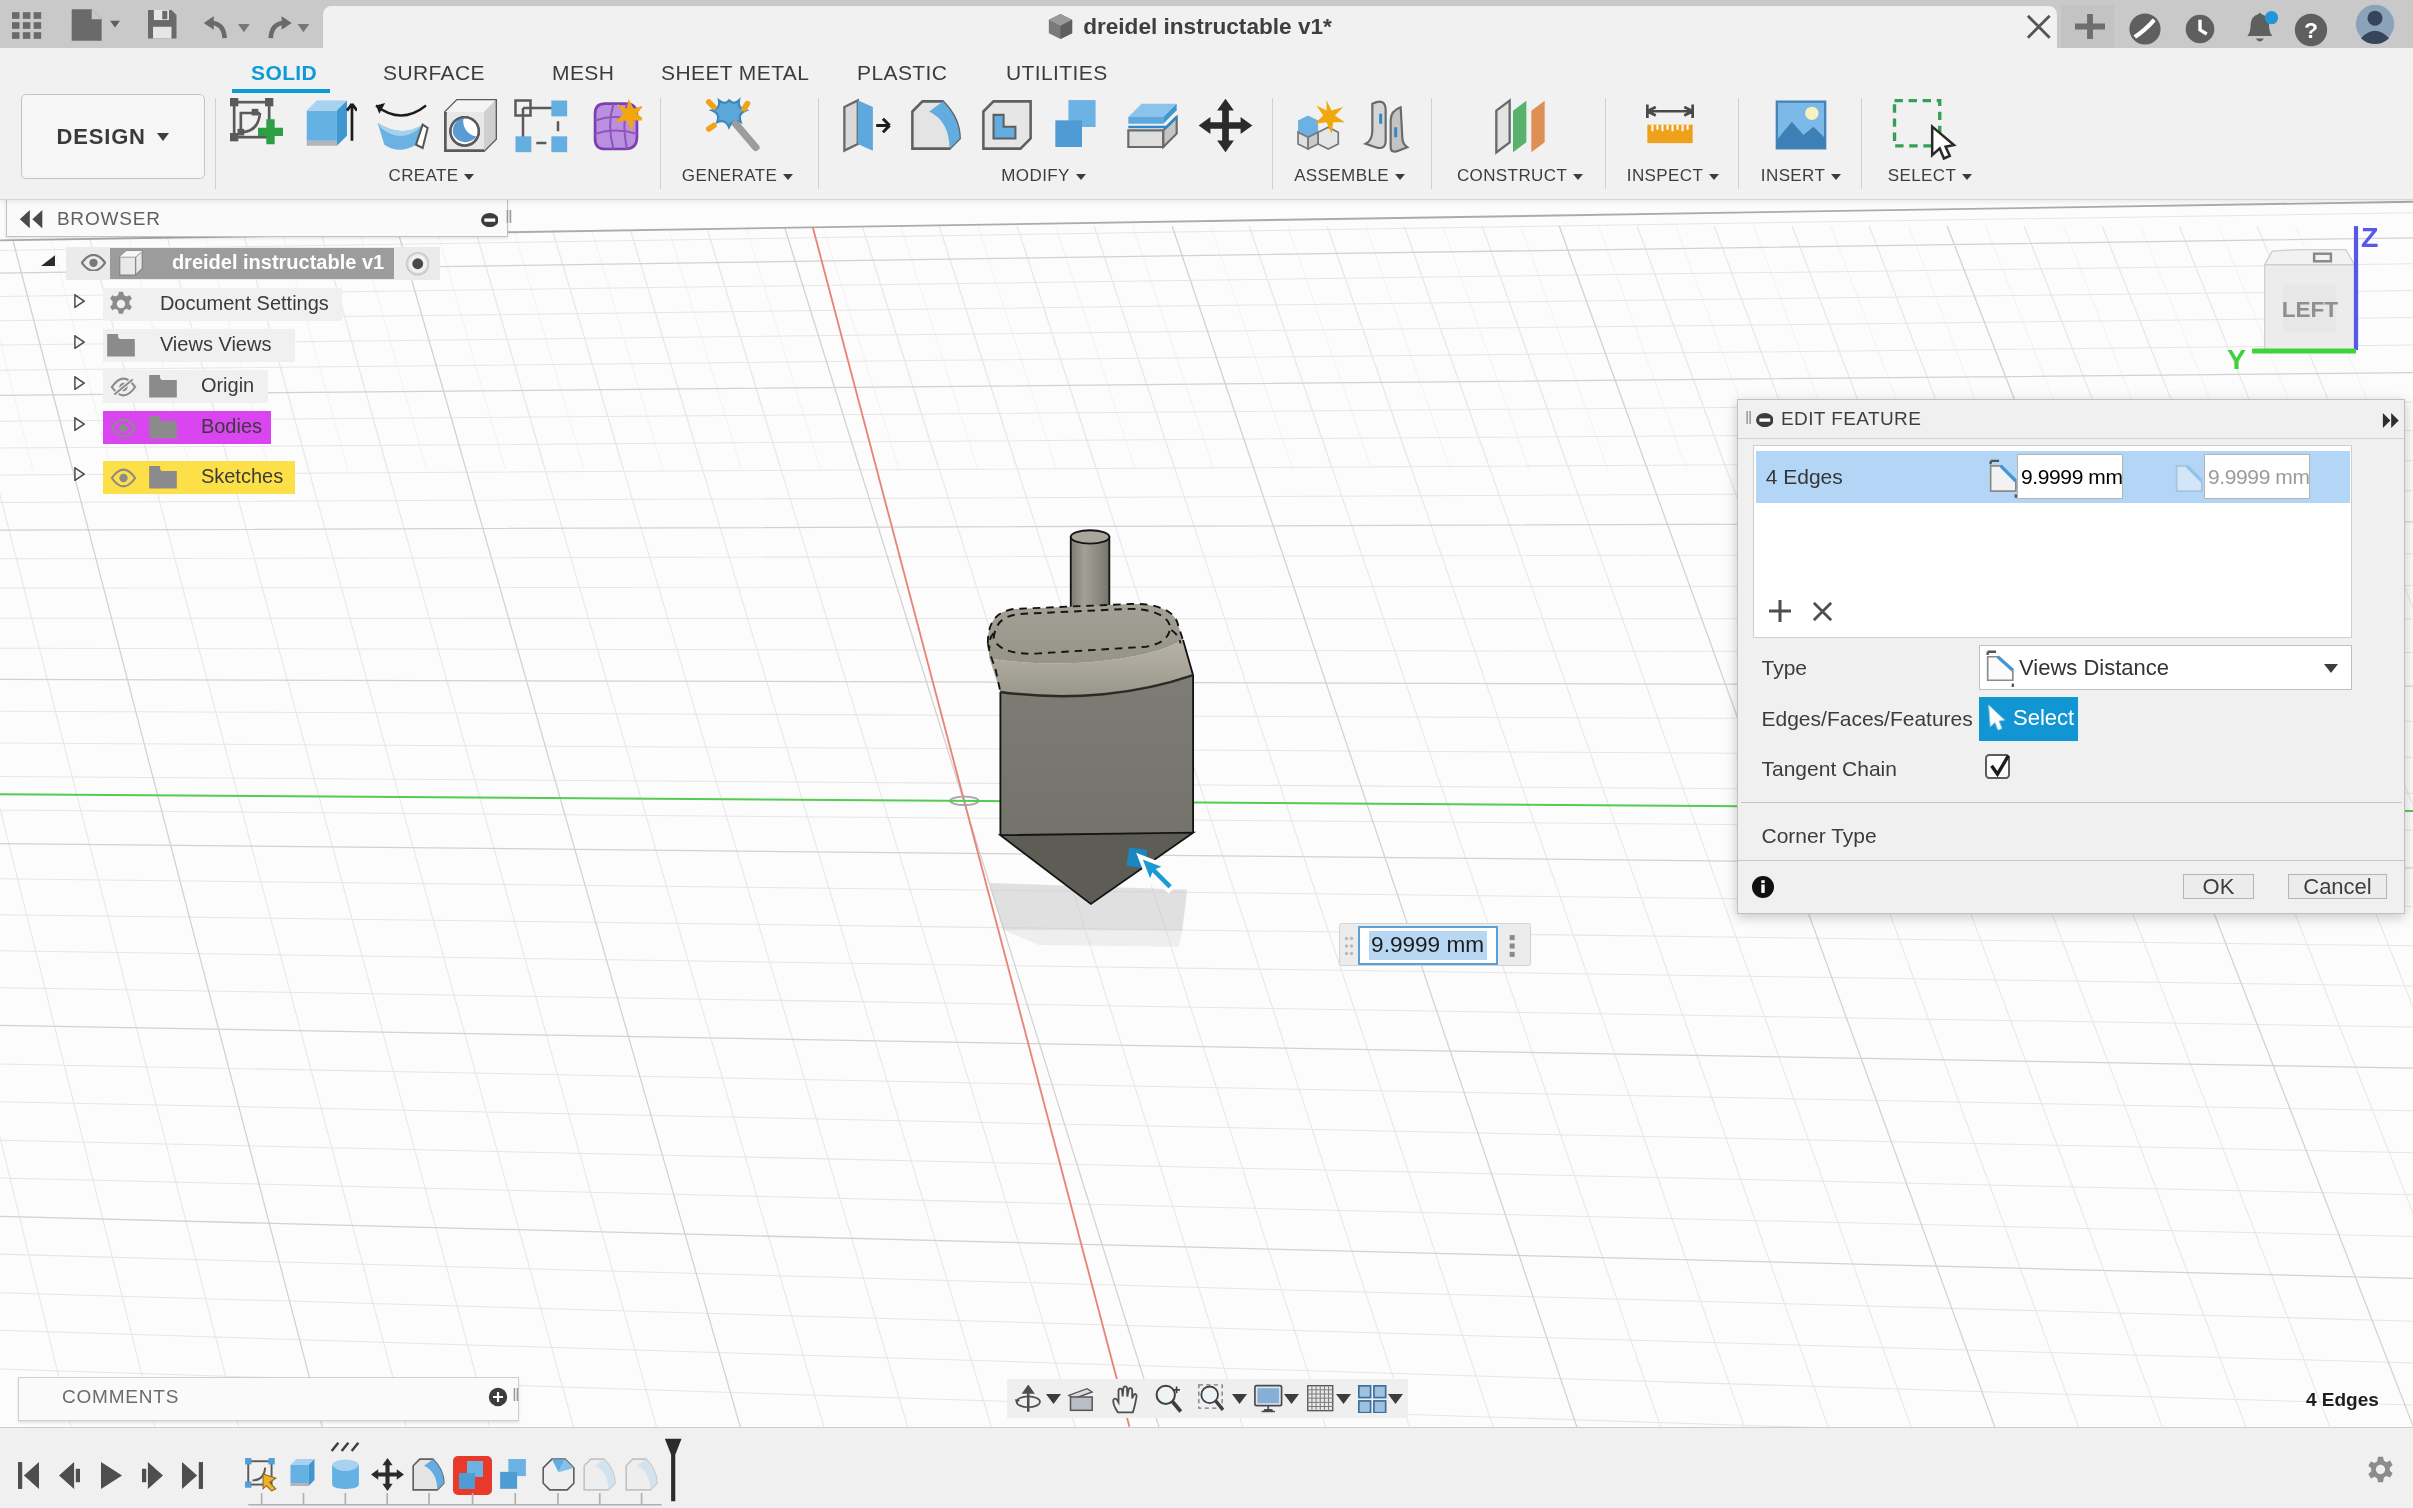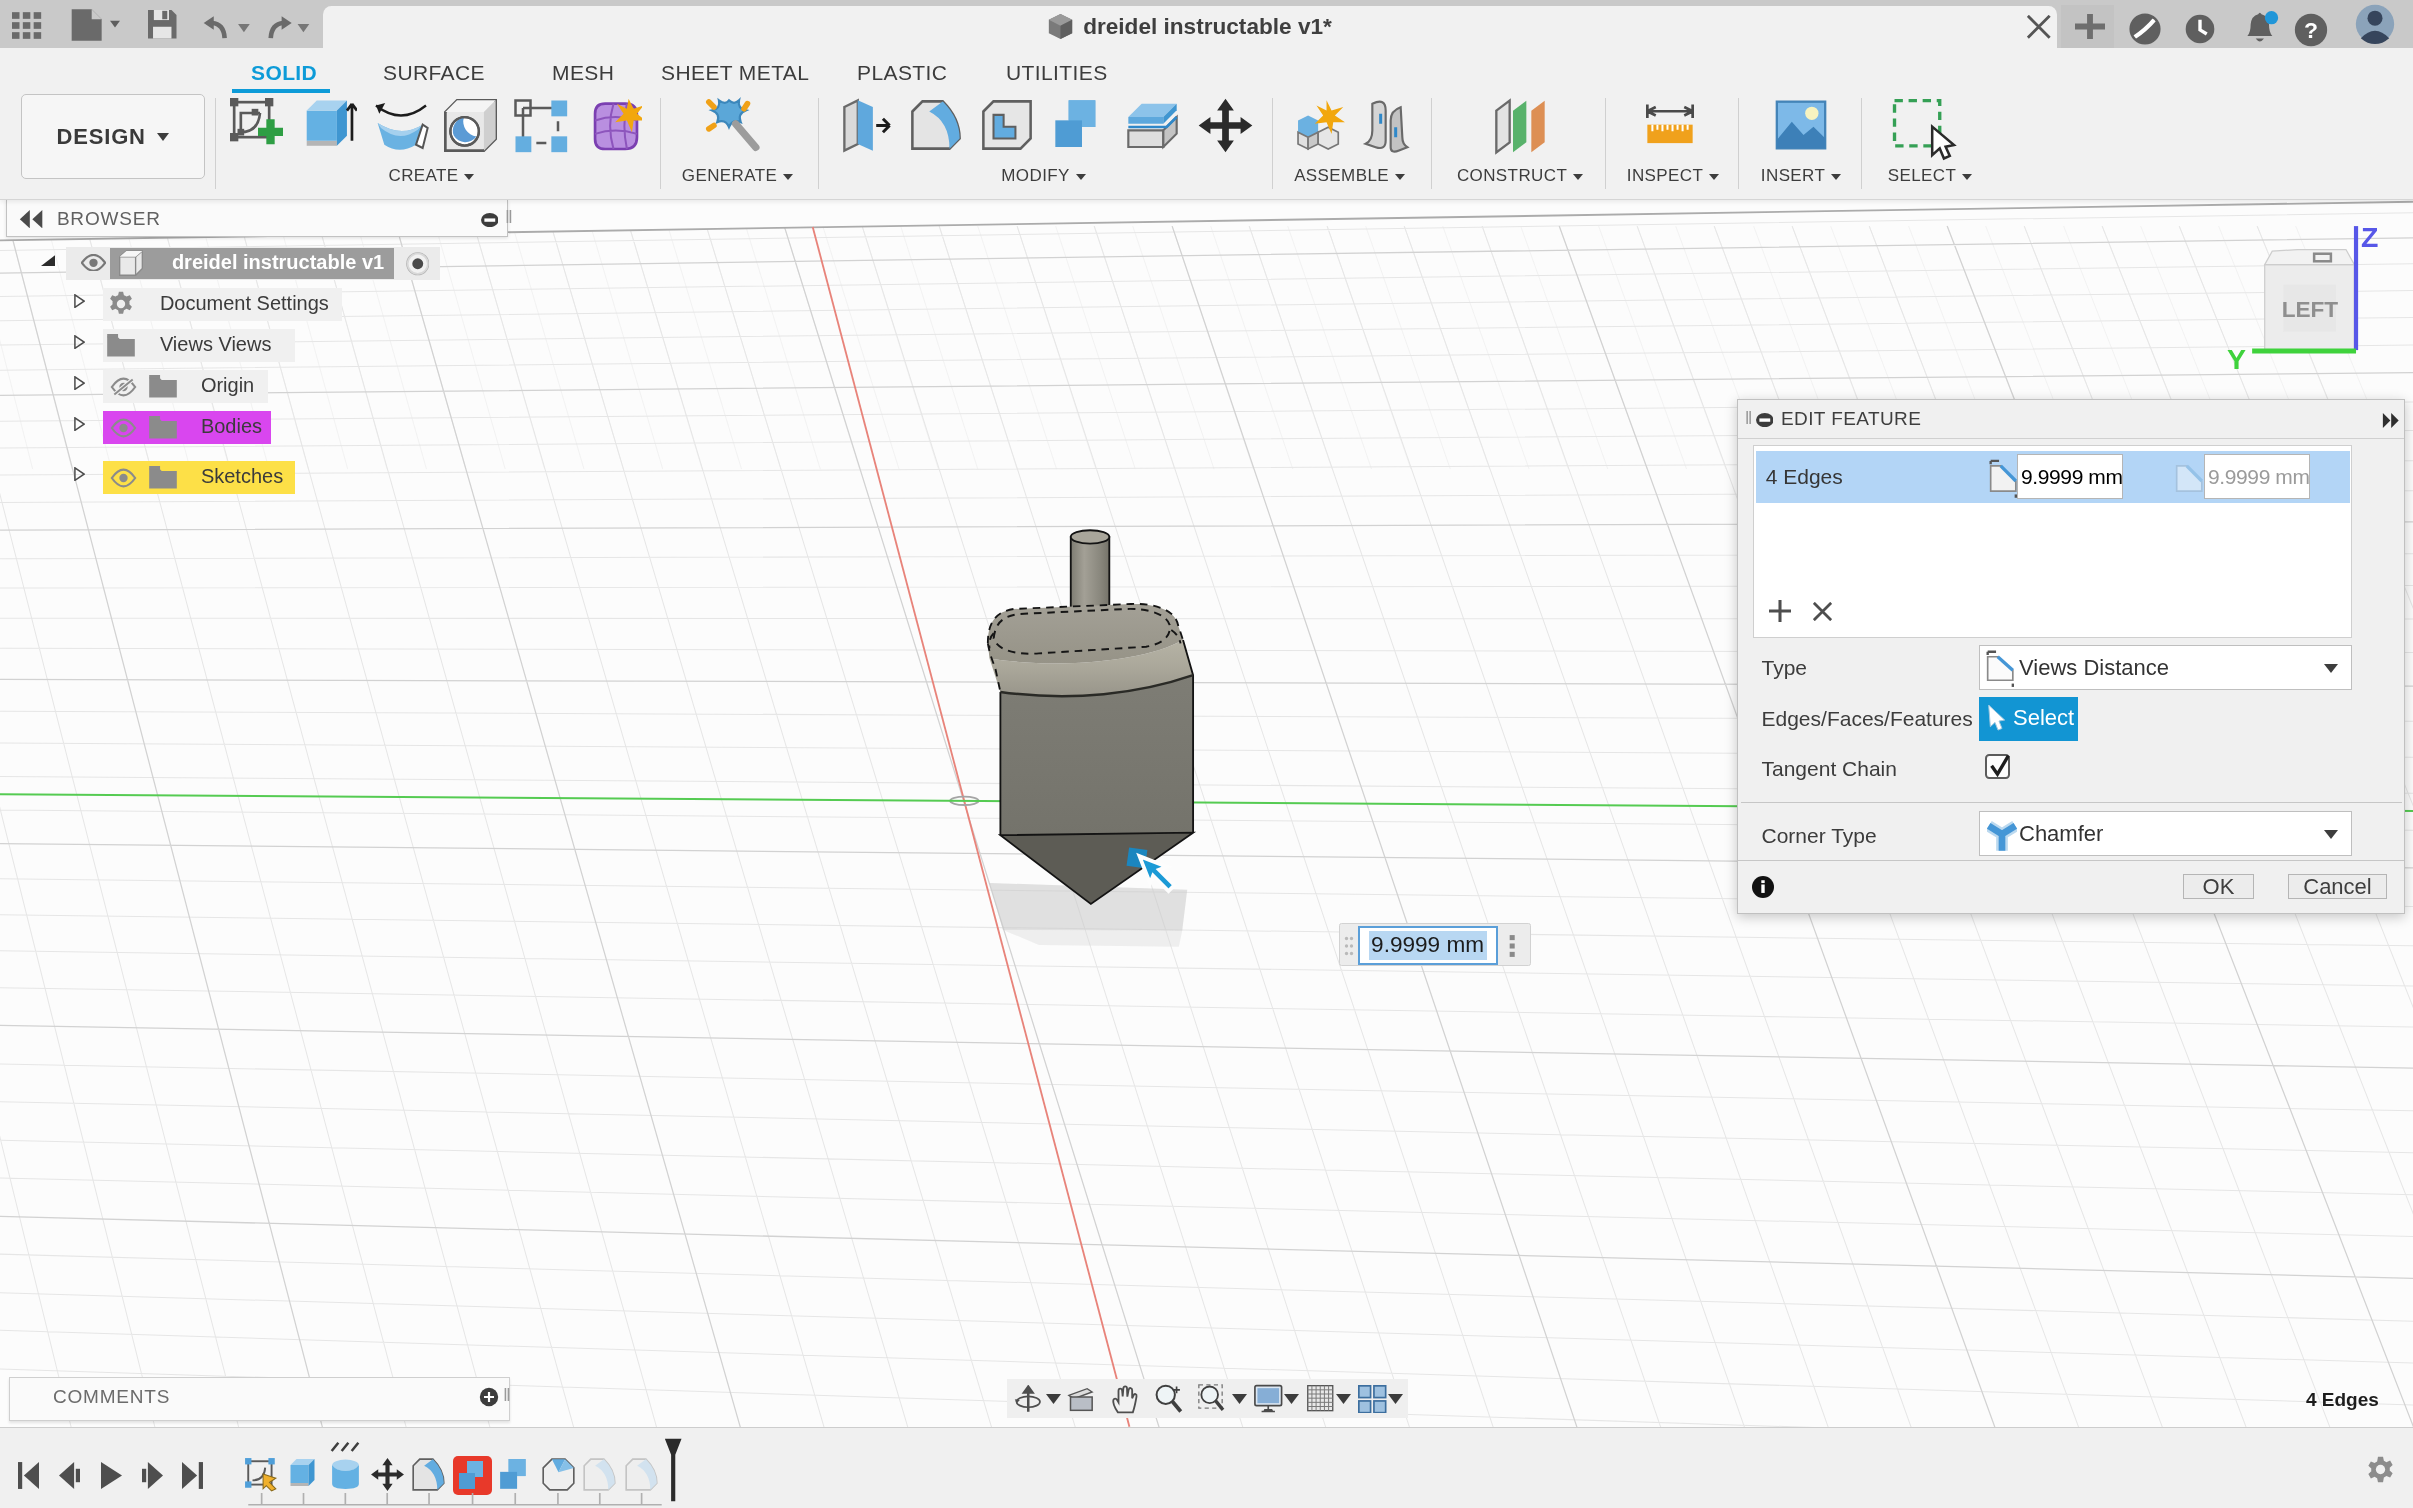--- a/index.html
+++ b/index.html
@@ -13,21 +13,21 @@
 #ribbon{left:0;top:94px;width:2413px;height:106px;background:#f1f1f1;border-bottom:0.8px solid #d5d5d5;z-index:5;box-shadow:0 2.5px 4.2px rgba(0,0,0,0.07);}
 #designbtn{left:21px;top:0px;width:184px;height:85px;background:#f6f6f6;border:1.7px solid #c4c4c4;border-radius:5px;display:flex;align-items:center;justify-content:center;color:#3a3a3a;font-size:22px;font-weight:bold;letter-spacing:0.8px;}
 .glabel{position:absolute;top:72px;font-size:17px;color:#3d3d3d;text-align:center;letter-spacing:0.4px;}
 .gdiv{position:absolute;top:4.2px;height:91px;width:0.8px;background:#d0d0d0;}
 .caret{display:inline-block;width:0;height:0;border-left:6.7px solid transparent;border-right:6.7px solid transparent;border-top:8.4px solid #3d3d3d;vertical-align:middle;margin-left:5.9px;}
 .caret.sm{border-left-width:5.9px;border-right-width:5.9px;border-top-width:6.7px;}
 #viewport{left:0;top:199px;}
 #browser{left:5.9px;top:199px;}
 #bhead{left:0px;top:0px;width:502px;height:38px;background:#fafafa;border:0.8px solid #c2c2c2;box-shadow:0 1.7px 3.4px rgba(0,0,0,0.12);color:#616161;font-size:19px;}
 .trow{position:absolute;height:33px;display:flex;align-items:center;font-size:20px;color:#3b3b3b;}
-#comments{left:9px;top:1377px;width:501px;height:44px;background:#fafafa;border:0.8px solid #cfcfcf;box-shadow:0 1.7px 2.5px rgba(0,0,0,0.10);color:#6b6b6b;font-size:19px;}
+#comments{left:18px;top:1377px;width:501px;height:44px;background:#fafafa;border:0.8px solid #cfcfcf;box-shadow:0 1.7px 2.5px rgba(0,0,0,0.10);color:#6b6b6b;font-size:19px;}
 #vtoolbar{left:1007px;top:1379px;width:401px;height:39px;background:#efefef;display:flex;align-items:center;justify-content:space-between;padding:0 6.7px;}
 #edges4{left:2306px;top:1389px;font-size:19px;font-weight:bold;color:#1d1d1d;}
 #bottombar{left:0;top:1427px;width:2413px;height:81px;background:#f0f0f0;border-top:0.8px solid #cdcdcd;}
 #dialog{left:1737px;top:399px;width:668px;height:515px;background:#f0f0f0;border:0.8px solid #c0c0c0;box-shadow:0 2.5px 11.7px rgba(0,0,0,0.22);}
 #dhead{position:absolute;left:0;top:0;width:100%;height:39px;border-bottom:0.8px solid #d0d0d0;color:#3f3f3f;font-size:19px;}
 #dlist{position:absolute;left:15px;top:45px;width:599px;height:193px;background:#fff;border:0.8px solid #cfcfcf;}
 #drow{position:absolute;left:1.7px;top:5px;width:594px;height:52px;background:#b3d5f6;}
 .dfield{position:absolute;top:3.4px;width:106px;height:45px;background:#fff;border:0.8px solid #b5b5b5;font-size:21px;line-height:44px;padding-left:3.4px;white-space:nowrap;overflow:hidden;letter-spacing:-0.4px;}
 .dlabel{position:absolute;left:23.5px;font-size:21px;color:#3c3c3c;}
 .dselect{position:absolute;left:241px;width:373px;height:45px;background:#fff;border:0.8px solid #bfbfbf;font-size:22px;color:#333;}
@@ -522,28 +522,20 @@
   <span class="abs" style="left:34px;top:8.4px;">Select</span>
  </div>
  <div class="dlabel" style="top:357px;">Tangent Chain</div>
  <div class="abs" style="left:247px;top:354px;width:25px;height:25px;background:#fdfdfd;border:2.1px solid #5c5c5c;border-radius:4.2px;">
   <svg class="abs" style="left:1.7px;top:-2.5px" width="22" height="23.5" viewBox="0 0 26 28">
         <path d="M3 14 L10 24 L23 2" stroke="#1d1d1d" stroke-width="4" fill="none"></path>
       </svg>
  </div>
  <div class="abs" style="left:3.4px;top:402px;width:661px;height:0.8px;background:#c6c6c6;"></div>
  <div class="dlabel" style="top:424px;">Corner Type</div>
- <div class="dselect abs" style="top:411px;">
-  <svg class="abs" style="left:6.7px;top:6.7px" width="30" height="32" viewBox="0 0 18 19">
-   <path d="M9 9 L9 19 M9 9 L1 4 M9 9 L17 4" stroke="#bcd9ef" stroke-width="7"></path>
-   <path d="M9 9 L9 19 M9 9 L1 4 M9 9 L17 4" stroke="#4596d6" stroke-width="4"></path>
-  </svg>
-  <span class="abs" style="left:39px;top:9.2px;">Chamfer</span>
-  <div class="dcaret"></div>
- </div>
  <div class="abs" style="left:0px;top:460px;width:666px;height:0.8px;background:#c6c6c6;"></div>
  <svg class="abs" style="left:14.2px;top:476px" width="22" height="22" viewBox="0 0 26 26">
       <circle cx="13" cy="13" r="13" fill="#111"></circle>
       <rect x="11" y="10" width="4" height="10" fill="#fff"></rect>
       <rect x="11" y="5" width="4" height="3.4" fill="#fff"></rect>
     </svg>
  <div class="abs" style="left:445px;top:474px;width:71px;height:25px;background:#ececec;border:1.3px solid #b5b5b5;font-size:22px;color:#3e3e3e;text-align:center;line-height:24px;">OK</div>
  <div class="abs" style="left:550px;top:474px;width:99px;height:25px;background:#ececec;border:1.3px solid #b5b5b5;font-size:22px;color:#3e3e3e;text-align:center;line-height:24px;">Cancel</div>
 </div>
 <div id="vtoolbar" class="abs">

